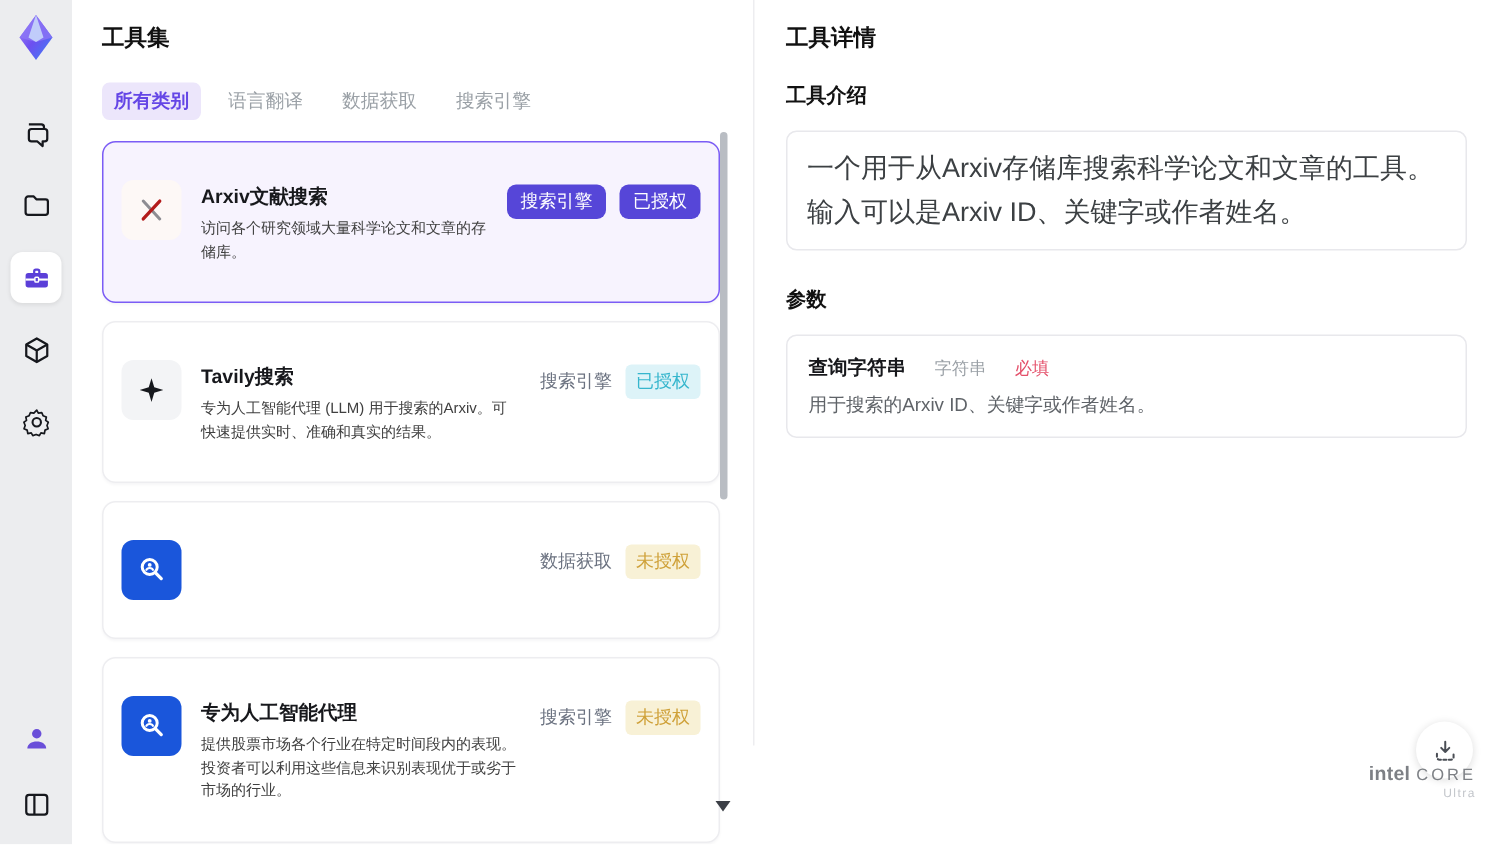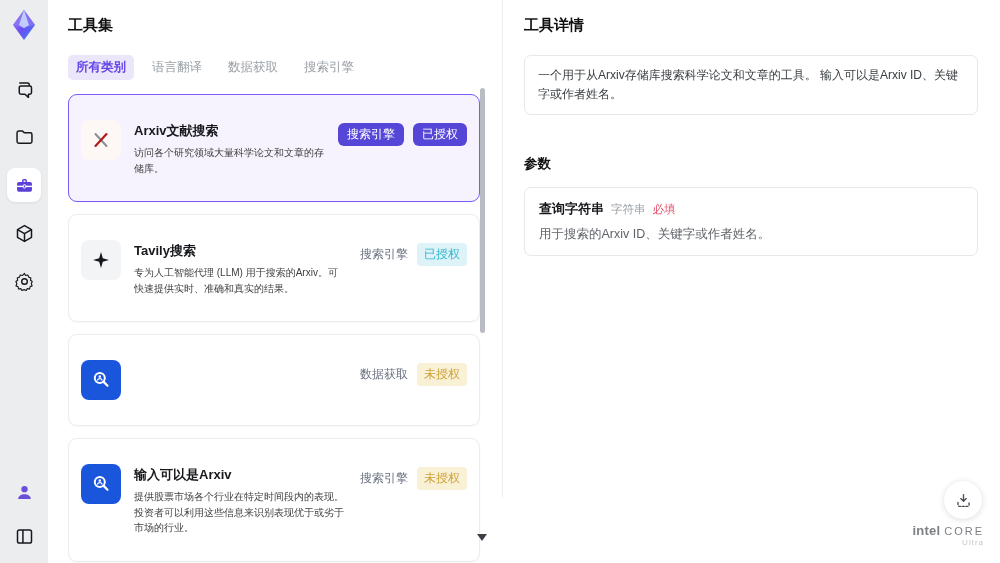--- a/index.html
+++ b/index.html
@@ -52,32 +52,32 @@
 
   
   .scrollbar-track { position:absolute; right:17px; top:88px; width:5px; height:460px; }
   .scrollbar-thumb { position:absolute; top:0; left:0; width:5px; height:245px; border-radius:3px; background:#b9bdc3; cursor:pointer; }
   .scroll-arrow { position:absolute; right:15px; top:534px; width:0; height:0; cursor:pointer;
                   border-left:5px solid transparent; border-right:5px solid transparent; border-top:7px solid #3b3f46; }
 
   
   .section-h { font-size:13.5px; font-weight:bold; color:#111; margin:6px 0 14px; }
   .info-box { border:1px solid #e8e8ec; border-radius:7px; background:#fff; padding:10px 13px;
-              font-size:12px; color:#3c4043; line-height:1.6; margin-bottom:40px; }
+              font-size:18px; color:#3c4043; line-height:1.6; margin-bottom:24px; }
   .param-box { border:1px solid #e8e8ec; border-radius:7px; background:#fff; padding:12px 14px; }
-  .param-head { display:flex; align-items:baseline; gap:7px; margin-bottom:8px; }
+  .param-head { display:flex; align-items:baseline; gap:19px; margin-bottom:8px; }
   .param-name { font-size:13px; font-weight:bold; color:#17181c; }
   .param-type { font-size:11.5px; color:#9aa0a6; }
   .param-required { font-size:11.5px; color:#e4506a; }
   .param-desc { font-size:12.5px; color:#5f6368; }
 
   
   .fab { position:absolute; right:18px; bottom:44px; width:38px; height:38px; border-radius:50%;
          background:#fff; box-shadow:0 1px 6px rgba(0,0,0,.14); display:flex; align-items:center; justify-content:center; cursor:pointer; }
-  .intel { position:absolute; right:16px; bottom:16px; text-align:right; color:#7d8085; line-height:1; cursor:default;margin-top:28px; }
+  .intel { position:absolute; right:16px; bottom:30px; text-align:right; color:#7d8085; line-height:1; cursor:default;margin-top:28px; }
   .intel .row1 { font-size:13px; display:flex; align-items:baseline; gap:4px; justify-content:flex-end; }
   .intel .brand { font-weight:bold; letter-spacing:.2px; }
   .intel .core { font-size:11px; letter-spacing:2px; }
   .intel .ultra { font-size:8px; color:#c3c6cb; letter-spacing:1px; margin-top:2px; }
 </style>
 </head>
 <body>
 
 <div class="app">
 
@@ -212,21 +212,21 @@
           <div class="card">
             <div class="card-icon blue">
               <svg viewBox="0 0 24 24" width="24" height="24" fill="none">
                 <circle cx="10.8" cy="10" r="5" stroke="#fff" stroke-width="2"></circle>
                 <circle cx="10.8" cy="8.6" r="1.3" fill="#fff"></circle>
                 <path d="M8.3 12.4c.5-1.2 1.5-1.8 2.5-1.8s2 .6 2.5 1.8" stroke="#fff" stroke-width="1.3"></path>
                 <line x1="14.7" y1="13.9" x2="18.5" y2="17.7" stroke="#fff" stroke-width="2.2" stroke-linecap="round"></line>
               </svg>
             </div>
             <div class="card-body">
-              <div class="card-title">输入可以是Arxiv</div>
+              <div class="card-title">专为人工智能代理</div>
               <div class="card-desc">提供股票市场各个行业在特定时间段内的表现。投资者可以利用这些信息来识别表现优于或劣于市场的行业。</div>
             </div>
             <div class="card-badges">
               <span class="cat-text">搜索引擎</span>
               <span class="pill unauth">未授权</span>
             </div>
           </div>
           <div class="card">
             <div class="card-icon blue">
               <svg viewBox="0 0 24 24" width="24" height="24" fill="none">
@@ -248,20 +248,21 @@
 
       <div class="scrollbar-track">
         <div class="scrollbar-thumb"></div>
       </div>
       <div class="scroll-arrow"></div>
     </div>
 
     <div class="detail-col">
       <div class="panel-title">工具详情</div>
 
+      <div class="section-h">工具介绍</div>
       <div class="info-box">一个用于从Arxiv存储库搜索科学论文和文章的工具。 输入可以是Arxiv ID、关键字或作者姓名。</div>
 
       <div class="section-h">参数</div>
       <div class="param-box">
         <div class="param-head">
           <span class="param-name">查询字符串</span>
           <span class="param-type">字符串</span>
           <span class="param-required">必填</span>
         </div>
         <div class="param-desc">用于搜索的Arxiv ID、关键字或作者姓名。</div>

